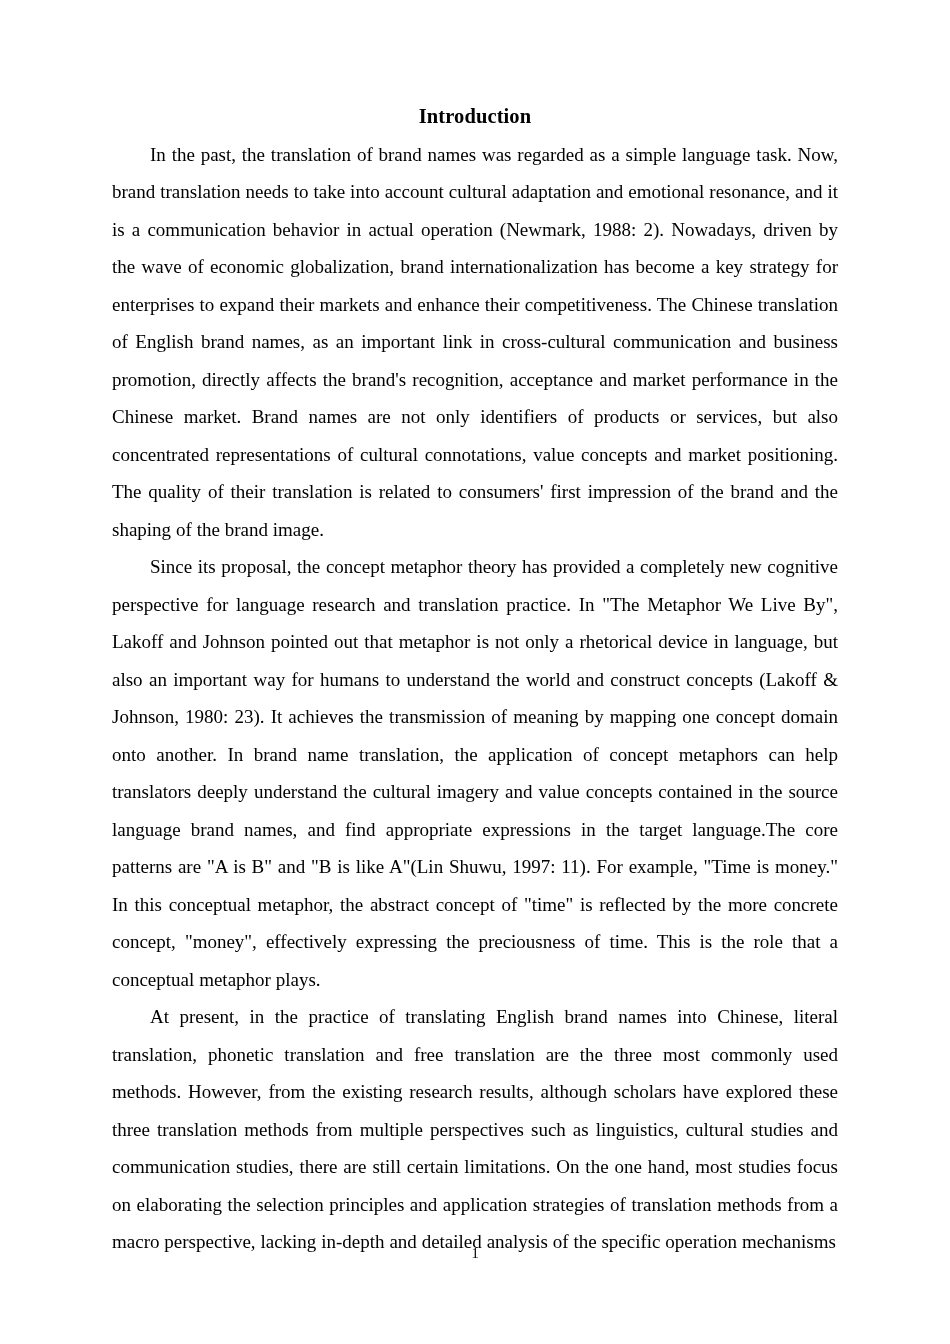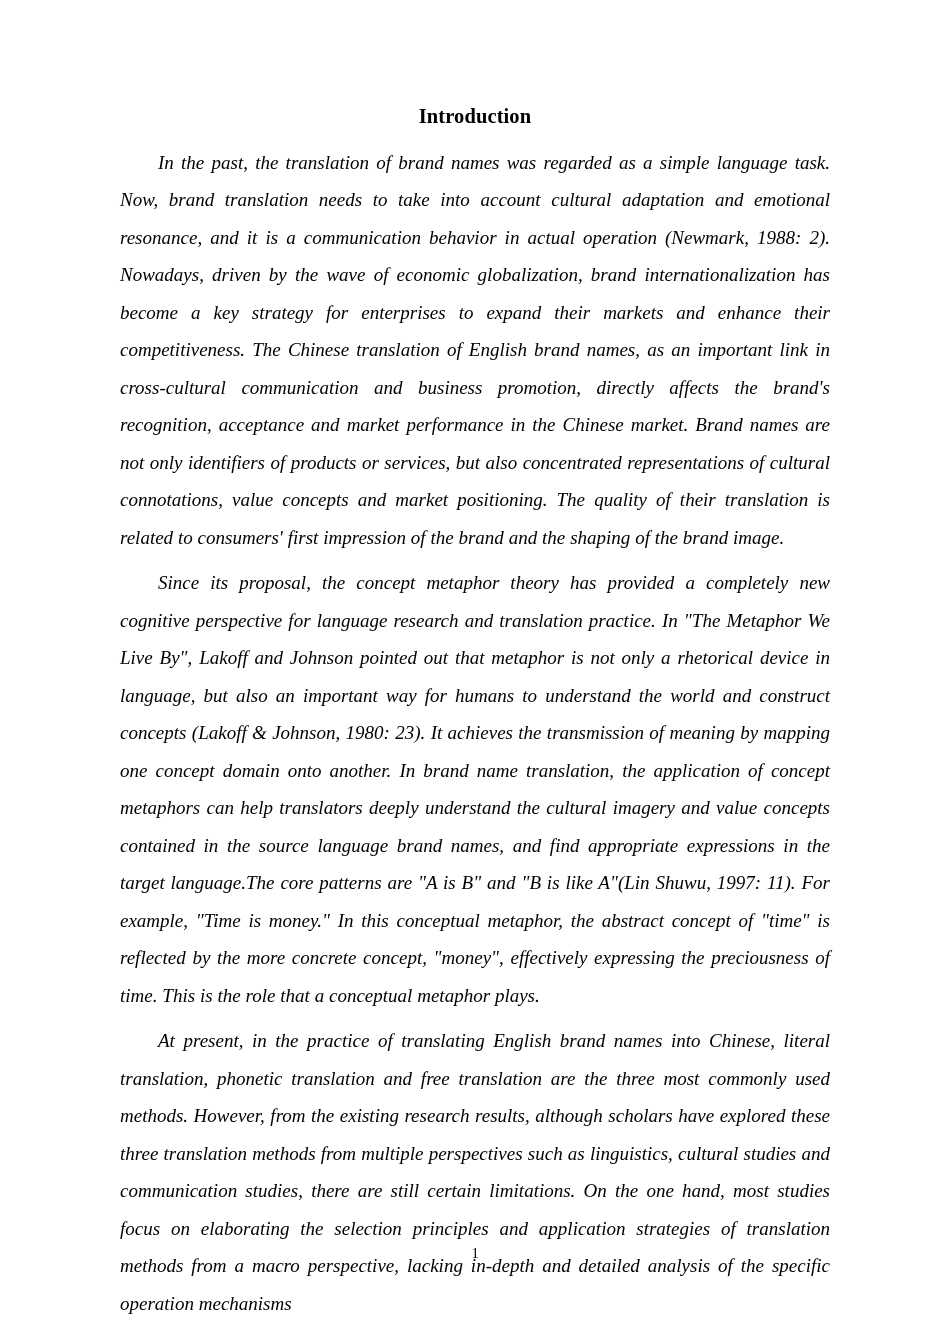--- a/index.html
+++ b/index.html
@@ -35,25 +35,24 @@
     text-align: center;
     line-height: 37.5px;
     margin: 0 0 0 0;
     letter-spacing: 0.1px;
   }
   .para {
     font-size: 19px;
     line-height: 37.5px;
     text-align: justify;
     text-justify: inter-word;
-    margin: 8px;
+    margin: 0;
     text-indent: 38px;
     
     word-spacing: 0.1px;
-    font-style: italic;
   }
   .para:last-of-type {
     
   }
   .page-number {
     position: absolute;
     left: 0;
     top: 1243px;
     width: 950px;
     text-align: center;

